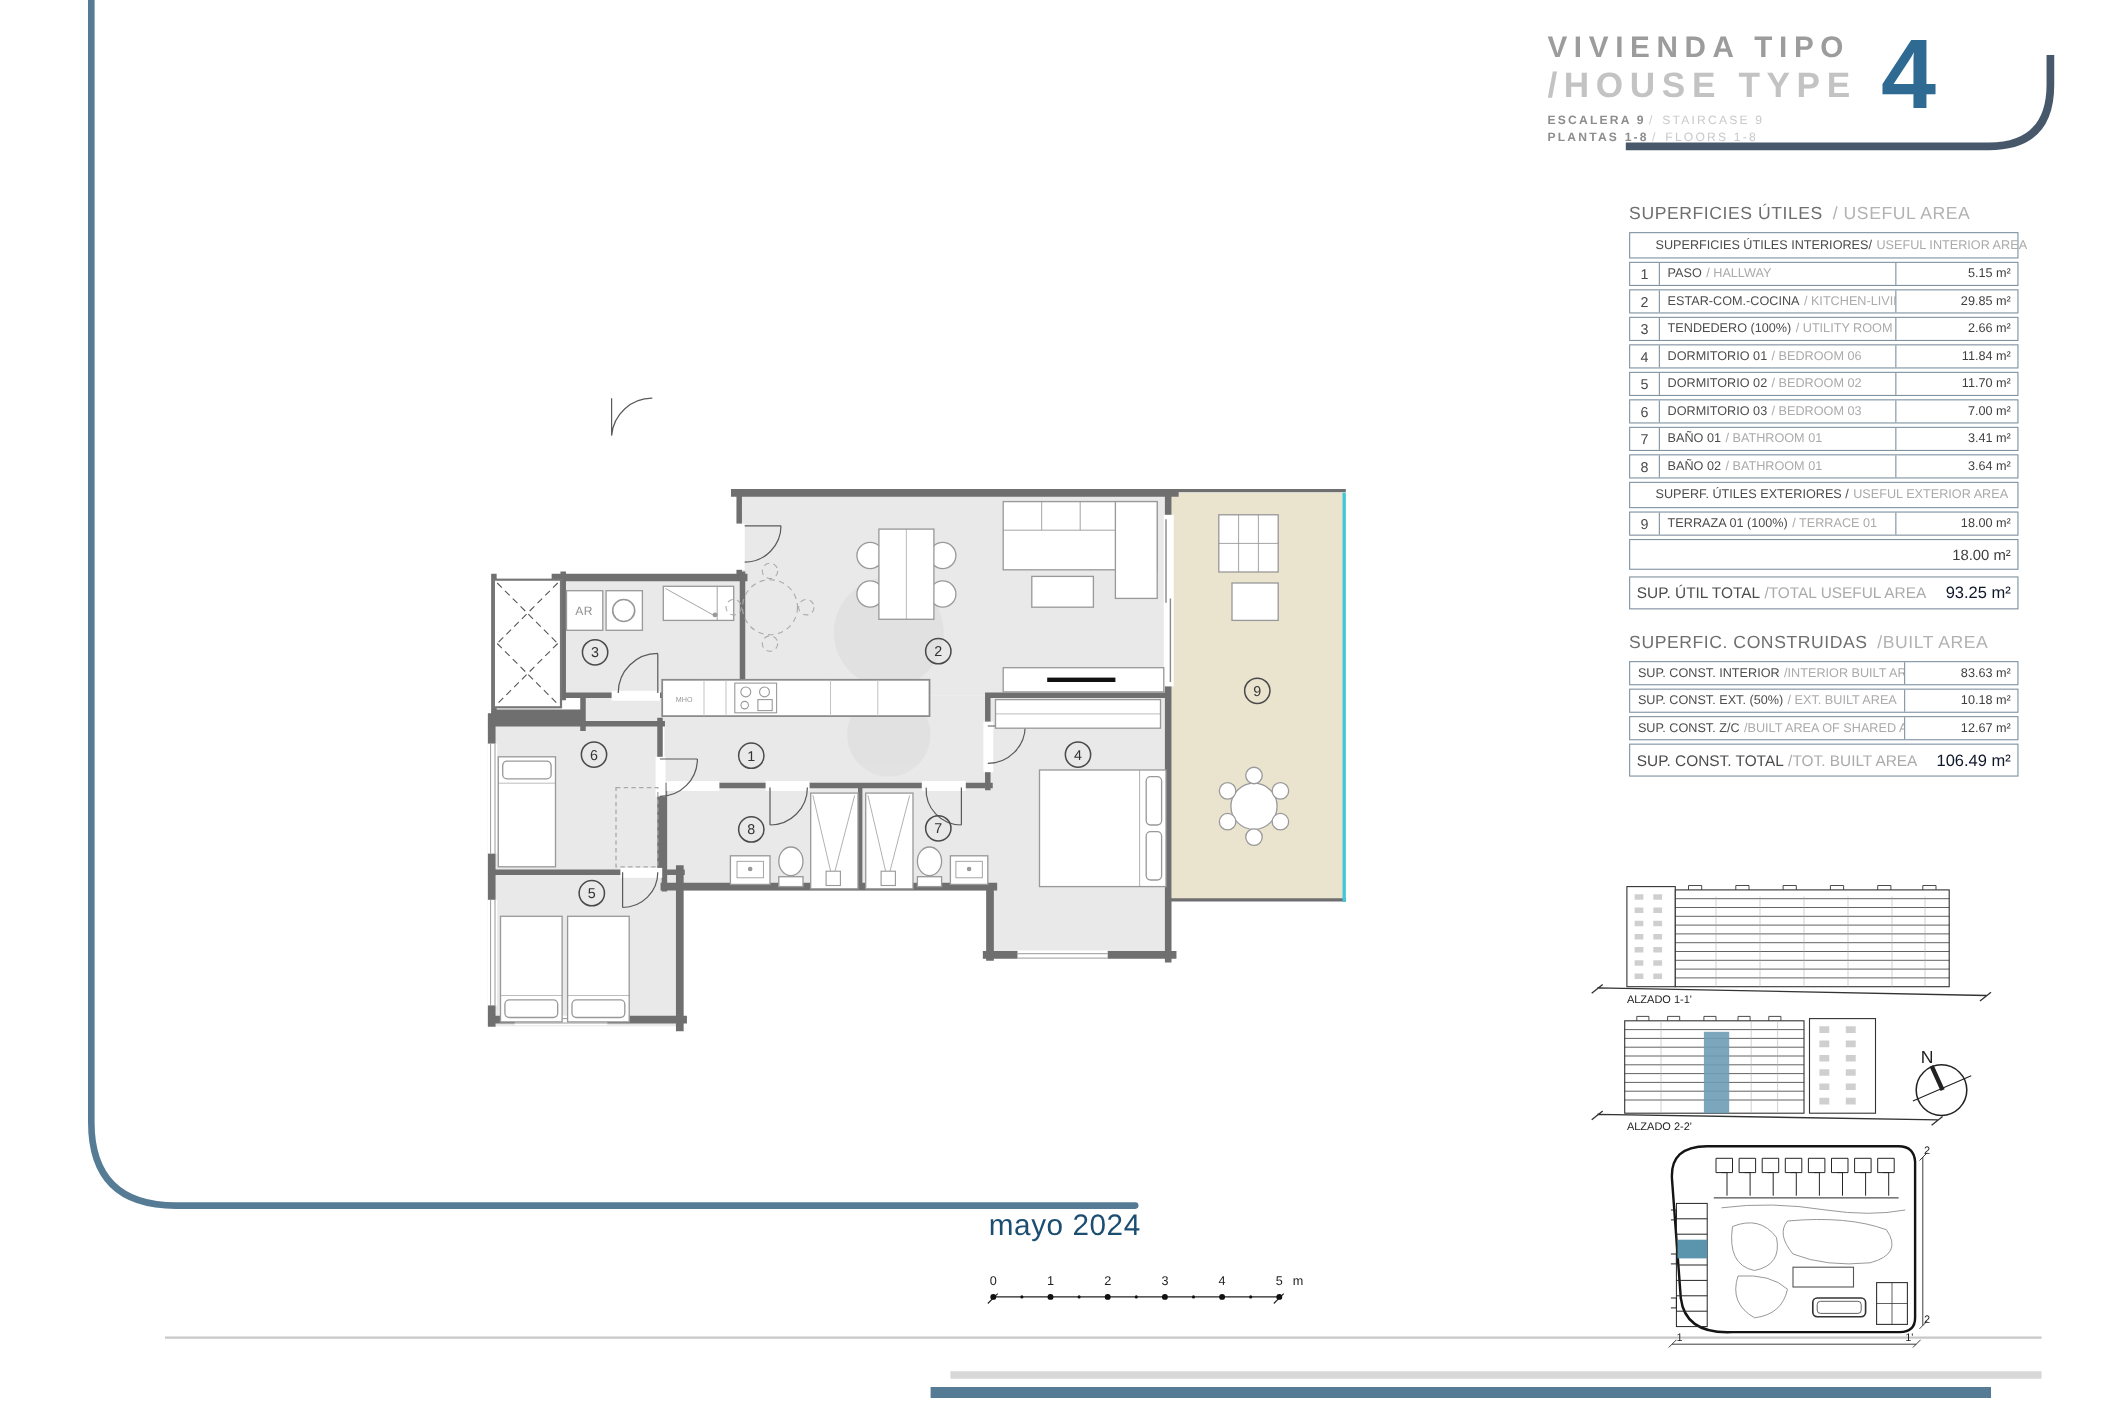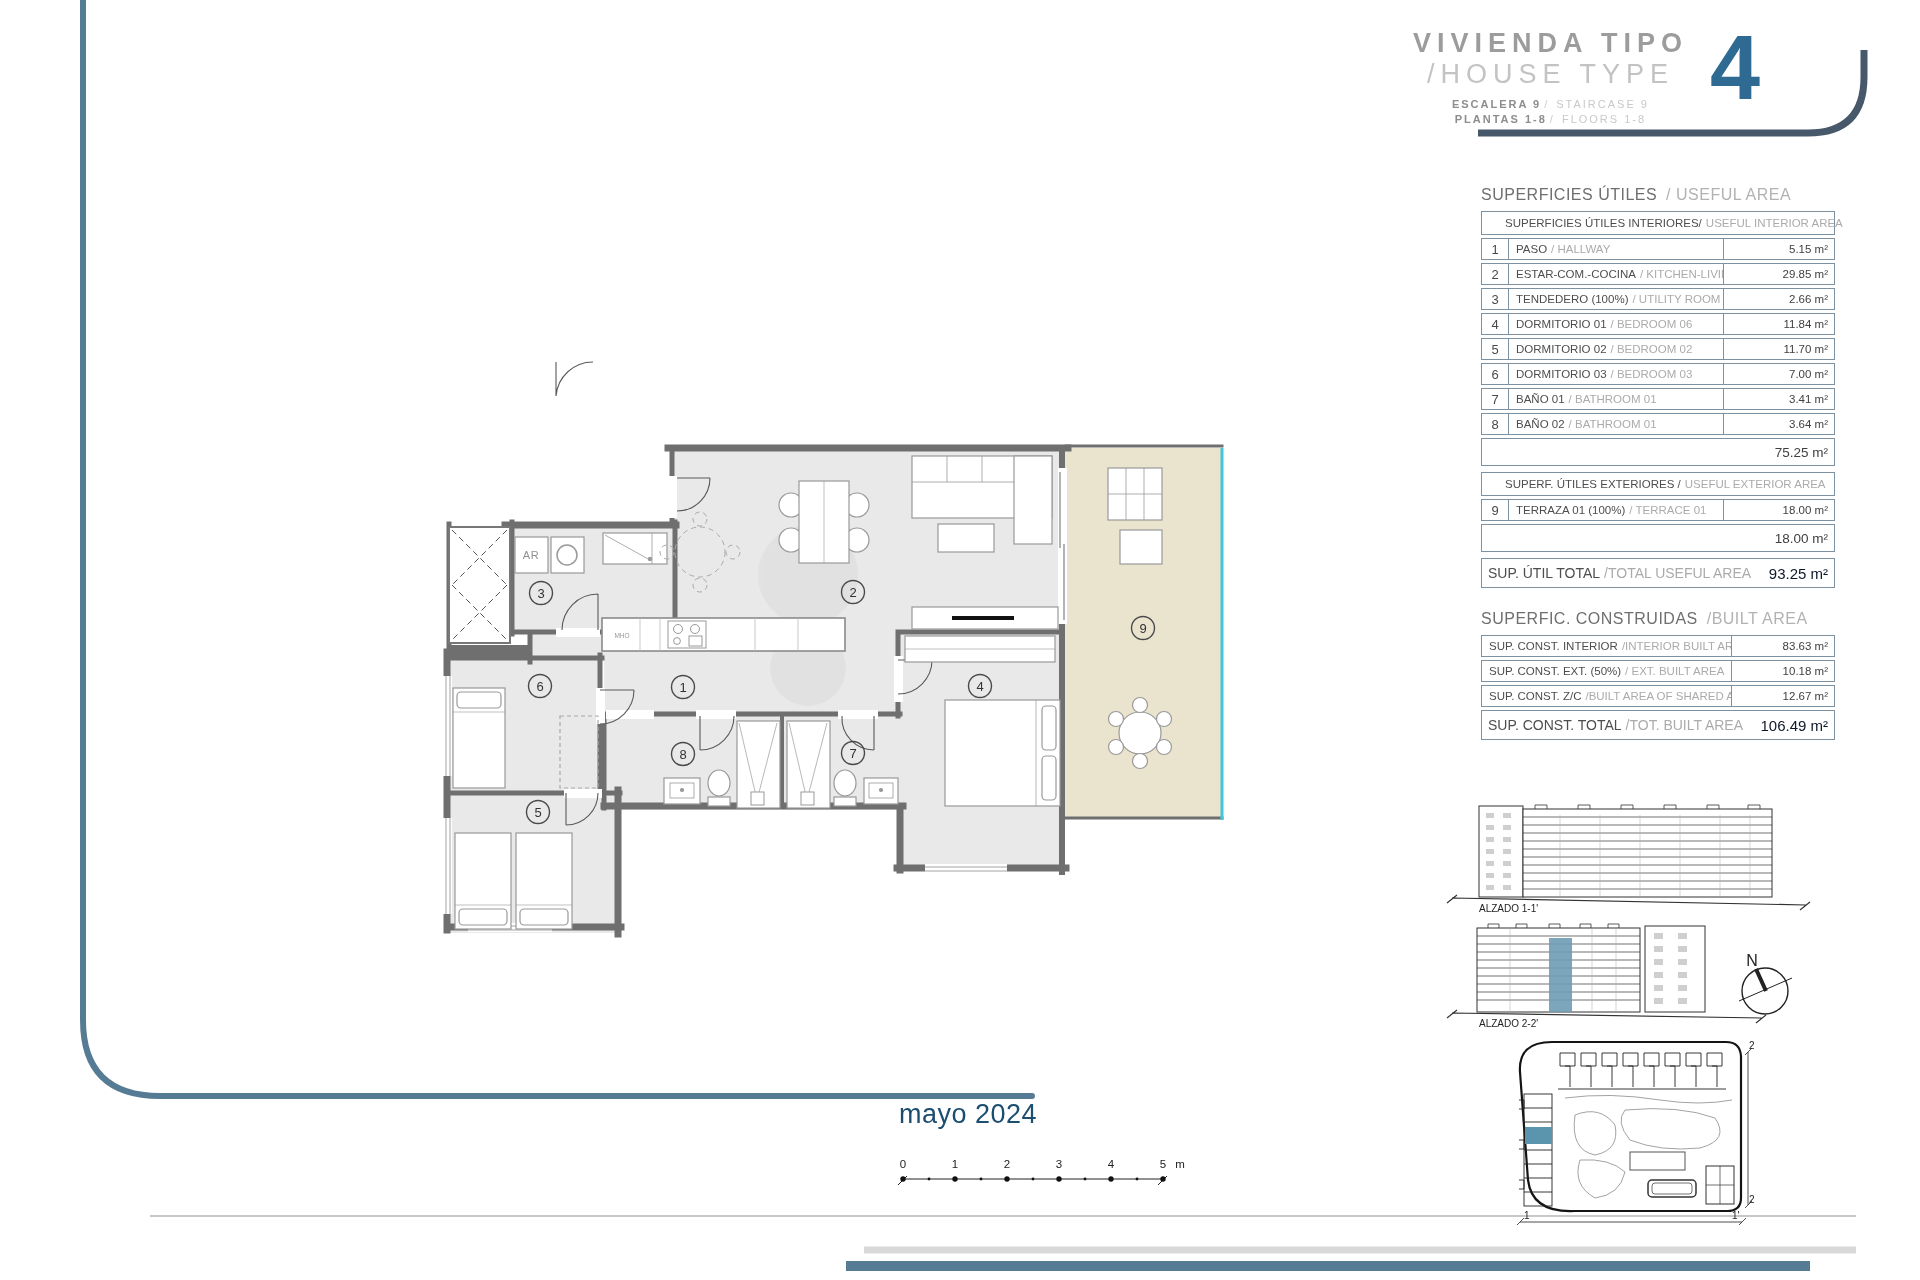--- a/index.html
+++ b/index.html
@@ -3,23 +3,23 @@
 <meta charset="utf-8">
 <style>
   html,body{margin:0;padding:0}
   body{width:1920px;height:1280px;background:#fff;position:relative;overflow:hidden;
        font-family:"Liberation Sans",sans-serif;color:#444}
   svg text{font-family:"Liberation Sans",sans-serif}
   .abs{position:absolute}
 
   
   .title-block{position:absolute;top:28px;left:1360px;width:400px;display:flex;justify-content:flex-end;gap:22px}
-  .tb-text{text-align:center}
+  .tb-text{text-align:left}
   .tb-line1{font-size:27px;font-weight:bold;letter-spacing:6px;color:#9c9c9c;white-space:nowrap}
-  .tb-line2{font-size:27px;font-weight:normal;letter-spacing:6px;color:#c3c3c3;white-space:nowrap}
+  .tb-line2{font-size:32px;font-weight:bold;letter-spacing:6px;color:#c3c3c3;white-space:nowrap}
   .tb-sub{margin-top:7px;font-size:11px;letter-spacing:2px;line-height:15px;white-space:nowrap}
   .tb-sub .es{color:#8d8d8d;font-weight:bold}
   .tb-sub .slash{color:#cdcdcd;padding:0 3px}
   .tb-sub .en{color:#c9c9c9}
   .tb-num{font-size:90px;font-weight:bold;color:#2e6a92;line-height:.82;margin-top:4px}
 
   
   .right-col{position:absolute;left:1481px;top:186px;width:354px}
   .sec-title{font-size:16px;letter-spacing:.5px;color:#6f6f6f;margin:0 0 7px 0;white-space:nowrap}
   .sec-title .en{color:#b2b2b2}
@@ -136,21 +136,20 @@
     </div>
   <div class="t-row">
       <div class="c-num">8</div>
       <div class="c-name">
         <span class="es">BAÑO 02</span>
         <span class="en">/ BATHROOM 01</span>
       </div>
       <div class="c-val">3.64 m²</div>
     </div>
 
-  <div class="t-sub">75.25 m²</div>
 
   <div class="t-header">
       <span class="es">SUPERF. ÚTILES EXTERIORES /</span>
       <span class="en"> USEFUL EXTERIOR AREA</span>
     </div>
 
   <div class="t-row">
       <div class="c-num">9</div>
       <div class="c-name">
         <span class="es">TERRAZA 01 (100%)</span>

